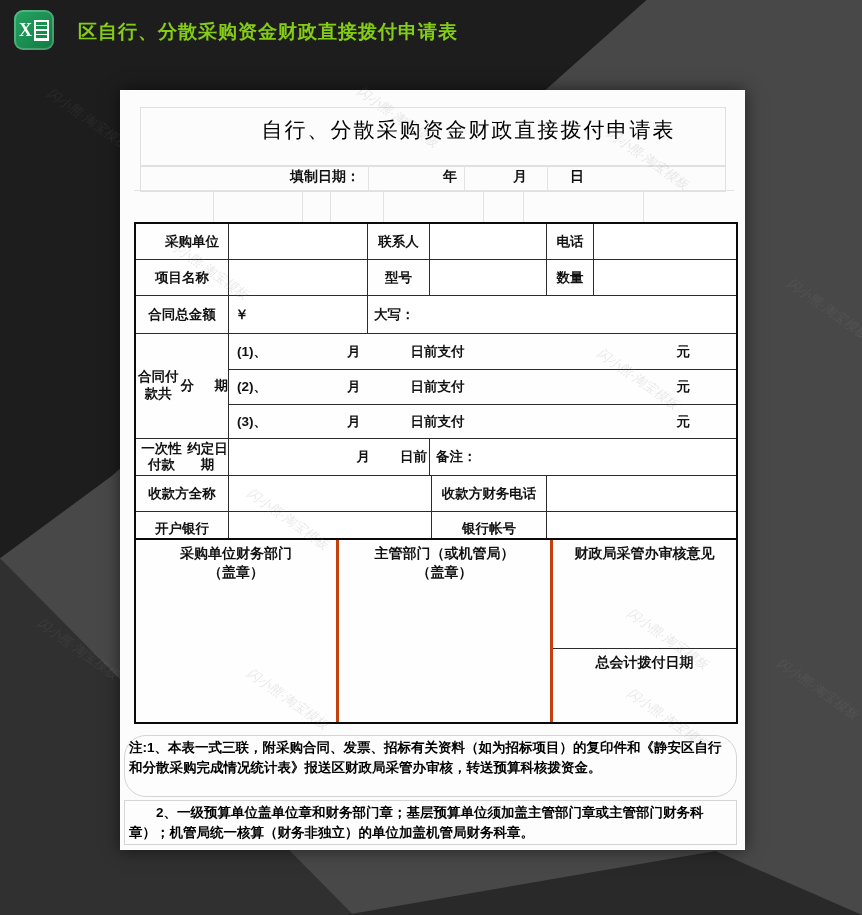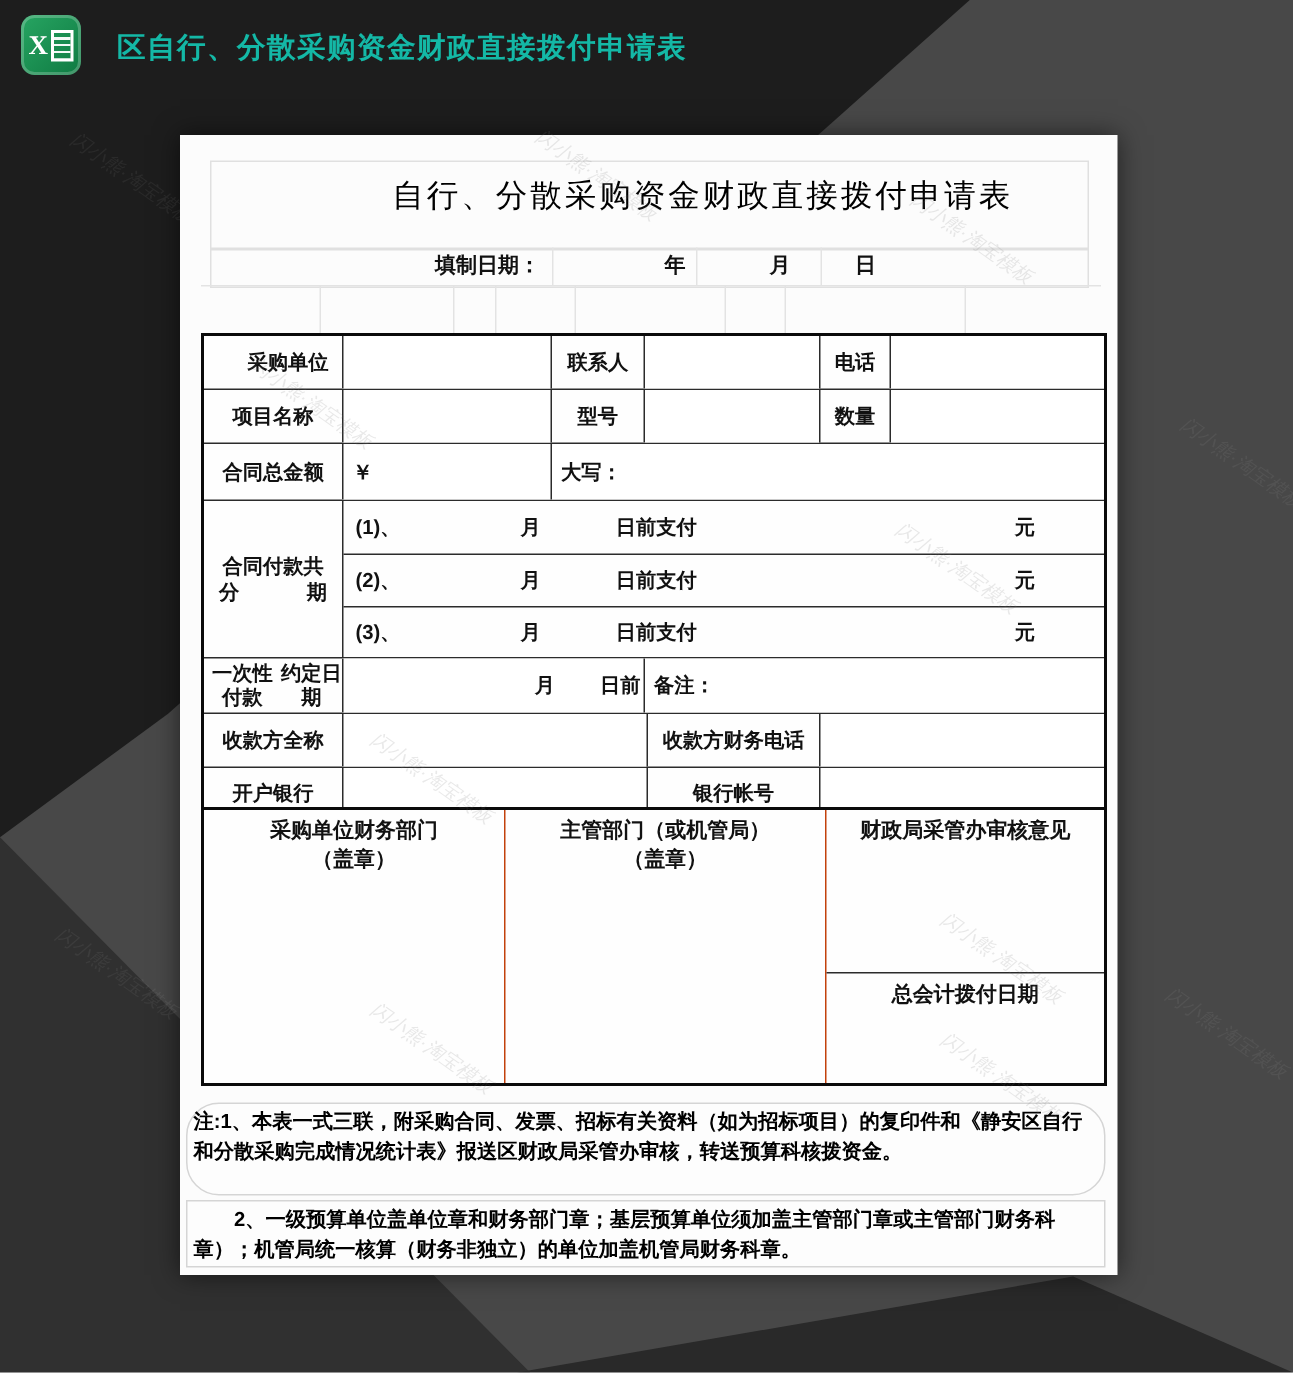--- a/index.html
+++ b/index.html
@@ -16,21 +16,21 @@
 
   
   .titlebar{position:absolute;left:0;top:0;width:100%;height:60px;z-index:5;}
   .xl-icon{position:absolute;left:14px;top:10px;width:40px;height:40px;border-radius:9px;
     background:linear-gradient(135deg,#27a562,#0f7a42);
     display:flex;align-items:center;justify-content:center;
     box-shadow:inset 0 0 0 2px rgba(255,255,255,.22);}
   .xl-x{color:#fff;font-weight:bold;font-size:18px;font-family:"Liberation Serif",serif;}
   .xl-grid{width:11px;height:17px;border:2px solid #fff;margin-left:2px;
     background:repeating-linear-gradient(to bottom,transparent 0 3px,rgba(255,255,255,.95) 3px 4.5px);}
-  .win-title{position:absolute;left:78px;top:19px;font-size:19px;font-weight:bold;color:#14b8a6;letter-spacing:1px;}
+  .win-title{position:absolute;left:78px;top:19px;font-size:19px;font-weight:bold;color:#84cc16;letter-spacing:1px;}
 
   
   .page{position:absolute;left:120px;top:90px;width:625px;height:760px;background:#fcfcfc;
     box-shadow:0 0 16px rgba(0,0,0,.55);z-index:2;}
 
   .form-title{position:absolute;left:0;top:26px;width:100%;text-align:center;
     font-size:21px;font-weight:normal;letter-spacing:2px;color:#000;padding-left:36px;}
   .faintbox{position:absolute;border:1px solid #e0e0e0;pointer-events:none;}
   .vline{position:absolute;width:1px;background:#e3e3e3;pointer-events:none;}
   .hline{position:absolute;height:1px;background:#e3e3e3;pointer-events:none;}
@@ -43,35 +43,35 @@
   .main-table{position:absolute;left:14px;top:132px;width:600px;border:2px solid #0a0a0a;
     box-sizing:content-box;background:#fefefe;font-size:13.5px;font-weight:bold;}
   .tr{display:flex;border-top:1px solid #2b2b2b;}
   .tr:first-child{border-top:none;}
   .td{border-left:1px solid #2b2b2b;box-sizing:border-box;display:flex;align-items:center;}
   .td:first-child{border-left:none;}
   .lbl{justify-content:center;text-align:center;}
   .fill{background:#fff;}
   .pad{padding-left:6px;}
 
-  .group-label{flex-direction:column;justify-content:center;line-height:17px;}
+  .group-label{flex-direction:row;justify-content:center;line-height:17px;font-family:Liberation Mono, monospace;}
   .group-line2{display:flex;width:72px;justify-content:space-between;}
   .inst-col{flex:1;display:flex;flex-direction:column;border-left:1px solid #2b2b2b;}
   .inst-row{display:flex;align-items:center;border-top:1px solid #2b2b2b;padding-left:8px;box-sizing:border-box;}
   .inst-row:first-child{border-top:none;}
   .inst-no{width:44px;}
   .inst-month{margin-left:66px;}
   .inst-pay{margin-left:50px;}
   .inst-unit{margin-left:auto;margin-right:46px;}
   .two-line{flex-direction:row;justify-content:center;line-height:16px;text-align:center;}
 
   
   .sig-table{position:absolute;left:14px;top:448px;width:600px;height:182px;border:2px solid #0a0a0a;
     box-sizing:content-box;display:flex;font-size:14px;font-weight:bold;background:#fefefe;}
-  .sig-col{border-left:1px solid #c2410c;box-sizing:border-box;text-align:center;padding-top:4px;line-height:19px;}
+  .sig-col{border-left:3px solid #c2410c;box-sizing:border-box;text-align:center;padding-top:4px;line-height:19px;}
   .sig-col:first-child{border-left:none;}
   .sig-right{display:flex;flex-direction:column;padding:0;}
   .sig-right-top{height:108px;box-sizing:border-box;padding-top:4px;}
   .sig-right-bottom{flex:1;border-top:1px solid #2b2b2b;box-sizing:border-box;padding-top:4px;}
 
   
   .note{position:absolute;left:4px;width:613px;border:1px solid #d5d5d5;box-sizing:border-box;
     font-size:13.5px;font-weight:bold;line-height:19.5px;padding:2px 4px;color:#000;background:#fdfdfd;}
   .note1{top:645px;height:62px;border-radius:22px;}
   .note2{top:710px;height:45px;}

